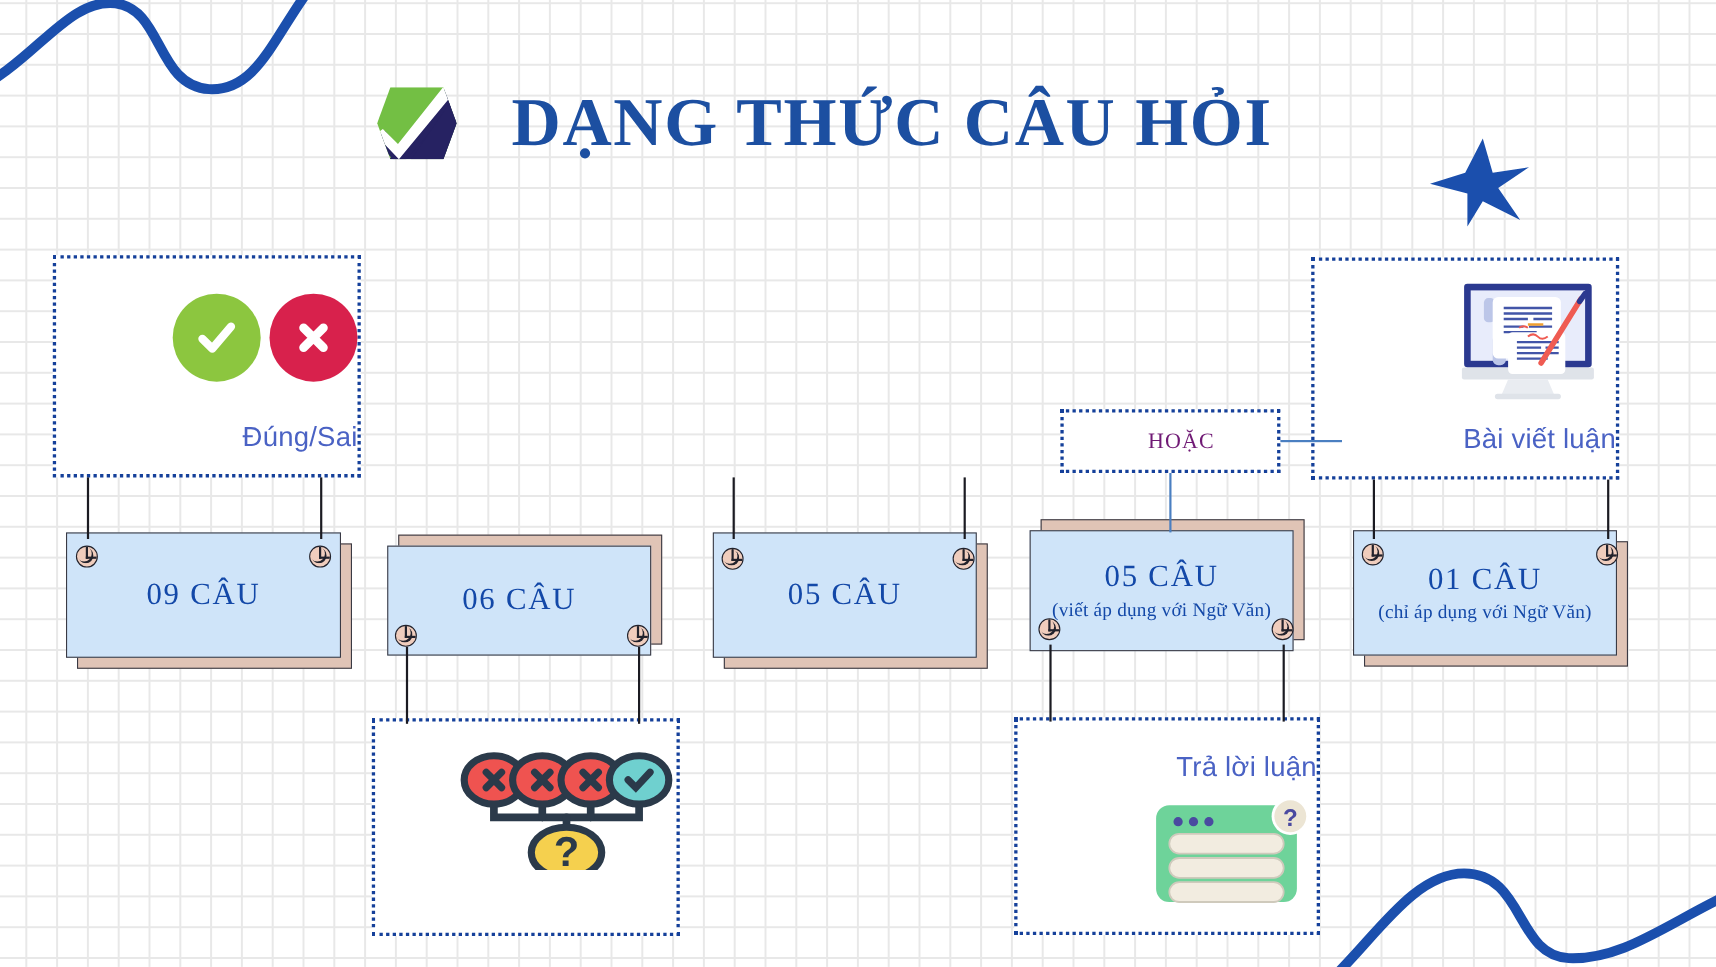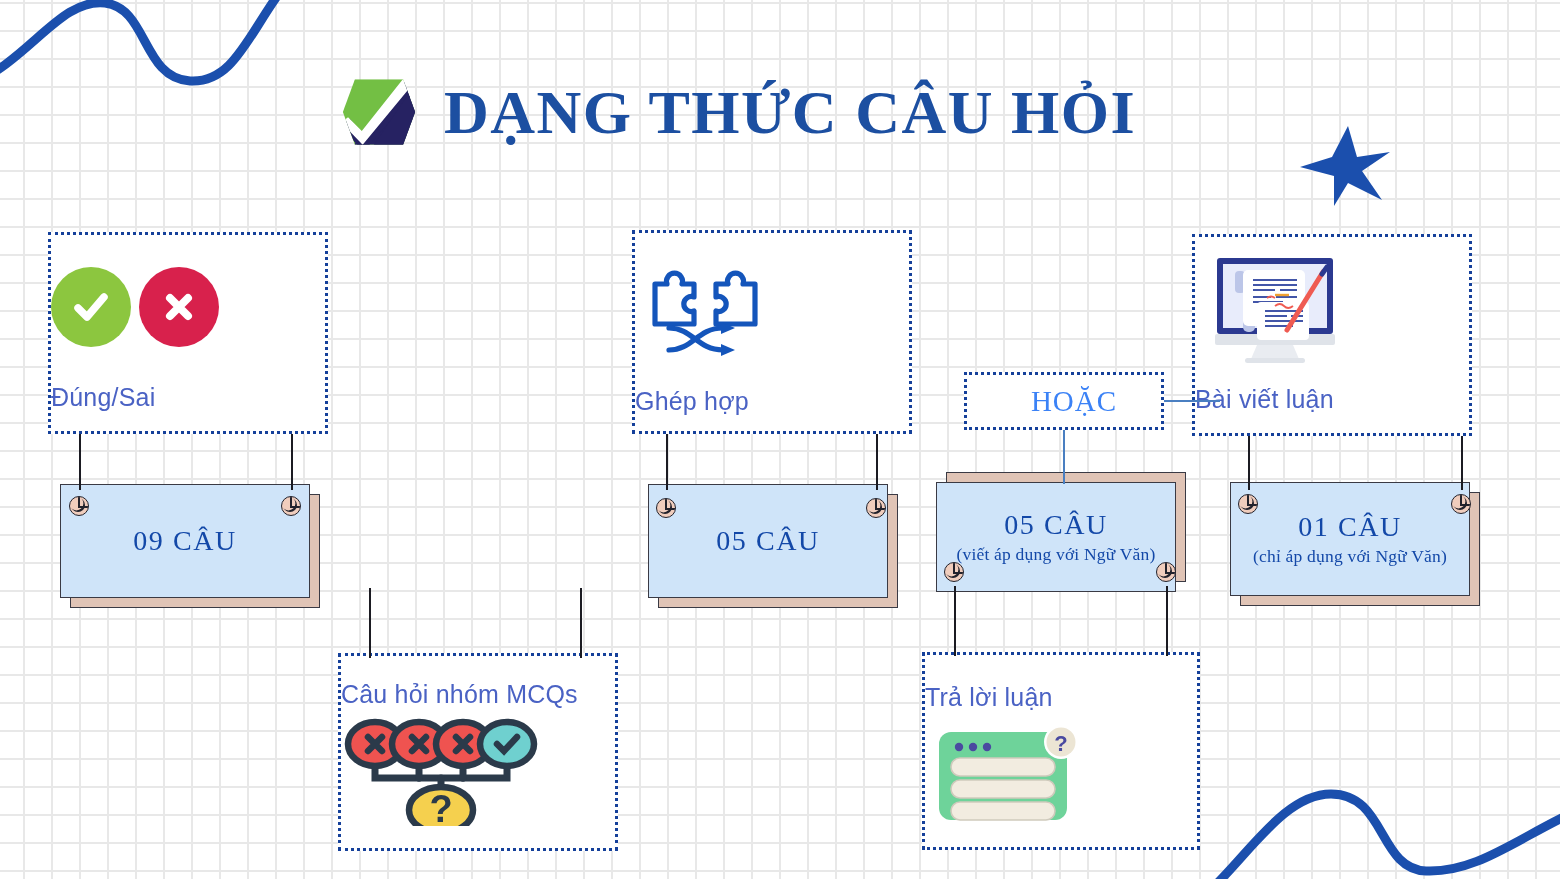--- a/index.html
+++ b/index.html
@@ -27,41 +27,41 @@
   .deco { position: absolute; pointer-events: none; }
   #wave-top { left: -10px; top: -20px; }
   #wave-bottom { right: -6px; bottom: -10px; }
   #star { left: 1296px; top: 124px; }
 
   
   #header {
     position: absolute;
     left: 336px; top: 62px;
     width: 860px; height: 100px;
-    display: flex; align-items: center; gap: 22px;
+    display: flex; align-items: center; gap: 43px;
   }
   #logo { width: 86px; height: 86px; flex: 0 0 auto; }
   #page-title {
     font-family: "Liberation Serif", serif;
     font-size: 62px;
     font-weight: 700;
     color: #1c4fa1;
     letter-spacing: 1.5px;
     white-space: nowrap;
     line-height: 1;
   }
 
   
   .dotcard {
     position: absolute;
     background: #ffffff;
     border: 3px dotted #15409a;
     display: flex;
     flex-direction: column;
-    align-items: flex-start;
+    align-items: flex-end;
   }
   .dotcard .cap {
     font-size: 25px;
     color: #4a62c4;
     font-weight: 400;
     text-align: center;
     line-height: 1.15;
     letter-spacing: .2px;
   }
   .dotcard .art { display: flex; align-items: center; justify-content: center; }
@@ -90,21 +90,21 @@
   #box-hoac {
     position: absolute;
     left: 964px; top: 372px;
     width: 200px; height: 58px;
     background: #ffffff;
     border: 3px dotted #15409a;
     display: flex; align-items: center; justify-content: center;
   }
   #box-hoac .t {
     font-family: "Liberation Serif", serif;
-    font-size: 29px; color: #3b82f6; letter-spacing: 1px; margin-left: 20px;
+    font-size: 20px; color: #701a75; letter-spacing: 1px; margin-left: 20px;
   }
 
   
   .plate { position: absolute; }
   .plate .shadow {
     position: absolute; inset: 0;
     background: #e0c4b6;
     border: 1.6px solid #3a3a44;
   }
   .plate .face {
@@ -236,35 +236,20 @@
       </div>
       <div class="circ c-red">
         <svg width="44" height="44" viewBox="0 0 44 44">
           <path d="M13 13 L31 31 M31 13 L13 31" fill="none" stroke="#ffffff" stroke-width="8" stroke-linecap="round"></path>
         </svg>
       </div>
     </div>
     <div class="cap">Đúng/Sai</div>
   </div>
 
-  <div class="dotcard" id="card-match">
-    <div class="art">
-      <svg width="140" height="104" viewBox="0 0 140 104">
-        <g fill="none" stroke="#1455bb" stroke-width="5.2" stroke-linejoin="round" stroke-linecap="round">
-          <path d="M20 29 h12 a8 8 0 1 1 15 0 h12 v13 a7.5 7.5 0 1 0 0 14 v13 H20 Z"></path>
-          <path d="M120 29 h-12 a8 8 0 1 0 -15 0 h-12 v13 a7.5 7.5 0 1 1 0 14 v13 h39 Z"></path>
-          <path d="M34 73 C 58 73, 62 95, 88 95"></path>
-          <path d="M34 95 C 58 95, 62 73, 88 73"></path>
-        </g>
-        <path d="M86 67 L100 73 L86 79 Z" fill="#1455bb"></path>
-        <path d="M86 89 L100 95 L86 101 Z" fill="#1455bb"></path>
-      </svg>
-    </div>
-    <div class="cap">Ghép hợp</div>
-  </div>
 
   <div class="dotcard" id="card-essay">
     <div class="art">
       <svg width="160" height="112" viewBox="0 0 160 112">
         <rect x="22" y="4" width="116" height="76" rx="3" fill="#2b3990"></rect>
         <rect x="28" y="10" width="104" height="64" fill="#e8ecfb"></rect>
         <rect x="20" y="80" width="120" height="11" rx="2" fill="#dfe3e9"></rect>
         <path d="M62 91 h36 l6 14 h-48 Z" fill="#e9ecf1"></path>
         <rect x="50" y="104" width="60" height="5" rx="2.5" fill="#dfe3e9"></rect>
         <rect x="40" y="17" width="10" height="22" rx="4" fill="#bcc6e8"></rect>
@@ -282,21 +267,20 @@
         <path d="M92 76 L128 18" stroke="#ef5b52" stroke-width="5" stroke-linecap="round"></path>
         <path d="M127 20 l5 -7" stroke="#2b3990" stroke-width="5" stroke-linecap="round"></path>
         <path d="M80 52 q5 -4 9 0 q4 4 9 0" fill="none" stroke="#ef5b52" stroke-width="1.8"></path>
         <path d="M72 44 q4 -3 8 0" fill="none" stroke="#ef5b52" stroke-width="1.8"></path>
       </svg>
     </div>
     <div class="cap">Bài viết luận</div>
   </div>
 
   <div class="dotcard" id="card-mcq">
-    <div class="cap">Câu hỏi nhóm MCQs</div>
     <div class="art">
       <svg width="200" height="112" viewBox="0 0 200 112">
         <g stroke="#2b3a4a" stroke-width="7" fill="none" stroke-linecap="round">
           <path d="M34 44 v20 H166 v-20"></path>
           <path d="M78 64 v0 M122 64 v0"></path>
           <path d="M78 44 v20 M122 44 v20"></path>
           <path d="M100 64 v14"></path>
         </g>
         <g>
           <ellipse cx="34" cy="30" rx="27" ry="22" fill="#ef5350" stroke="#2b3a4a" stroke-width="6.5"></ellipse>
@@ -346,20 +330,32 @@
       <div class="n">09 CÂU</div>
     </div>
     <div class="pin" style="left:9px;  top:12px;">
         <span class="arc"></span>
       </div>
     <div class="pin" style="left:221px;top:12px;">
         <span class="arc"></span>
       </div>
   </div>
 
+  <div class="plate su" id="plate-06">
+    <div class="shadow"></div>
+    <div class="face">
+      <div class="n">06 CÂU</div>
+    </div>
+    <div class="pin" style="left:7px;  top:72px;">
+        <span class="arc"></span>
+      </div>
+    <div class="pin" style="left:218px;top:72px;">
+        <span class="arc"></span>
+      </div>
+  </div>
 
   <div class="plate sd" id="plate-05m">
     <div class="shadow"></div>
     <div class="face">
       <div class="n">05 CÂU</div>
     </div>
     <div class="pin" style="left:8px;  top:14px;">
         <span class="arc"></span>
       </div>
     <div class="pin" style="left:218px;top:14px;">

